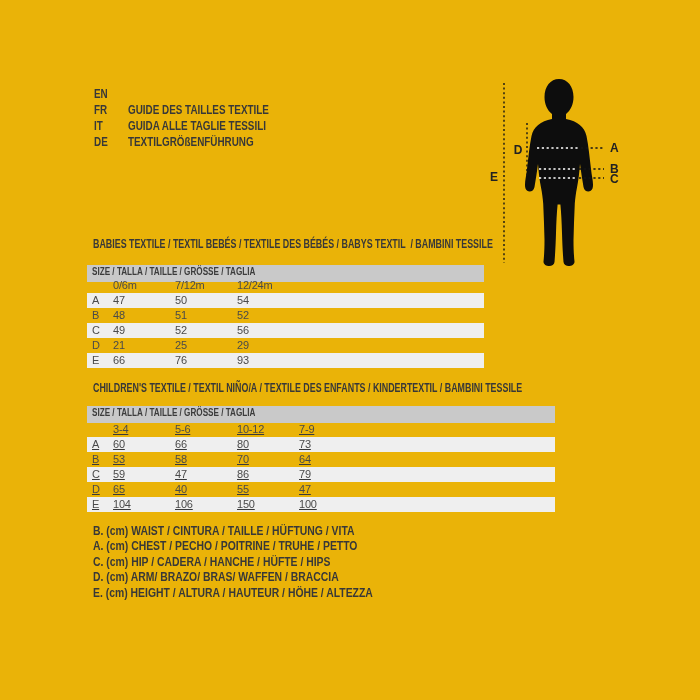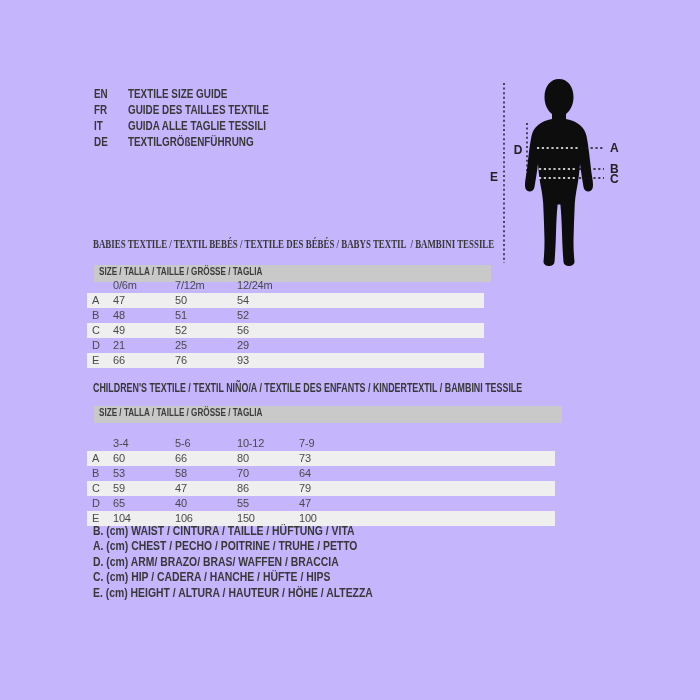--- a/index.html
+++ b/index.html
@@ -1,31 +1,31 @@
 <!DOCTYPE html>
 <html style="--bar: #c9c9c9; --stripe: #efefef; --silhouette: #0d0d0d; --text: #3a3a3a;"><head>
 <meta charset="utf-8">
 <style>
   html,body{margin:0;padding:0;background:#fff;}
   body{width:700px;height:700px;font-family:"Liberation Sans",sans-serif;}
-  #root{position:relative;width:700px;height:700px;background:#c4b5fd;overflow:hidden;color:#3a3a3a;}
+  #root{position:relative;width:700px;height:700px;background:#eab308;overflow:hidden;color:#3a3a3a;}
   .cond{display:inline-block;transform-origin:0 50%;white-space:pre;}
 
   
   .langs{position:absolute;left:94px;top:86px;}
   .lrow{display:flex;height:16px;line-height:16px;font-size:13px;font-weight:bold;color:#383838;}
   .lcode{flex:0 0 34px;}
   .lcode .cond,.ltitle .cond{transform:scaleX(0.76);}
 
   
   .sec-title{position:absolute;left:93px;height:13px;line-height:13px;font-size:12px;font-weight:bold;color:#383838;white-space:nowrap;}
   .sec-title .cond{transform:scaleX(0.74);}
 
   
-  .bar{position:absolute;left:87px;height:17px;line-height:13.5px;background:var(--bar,#c9c9c9);box-sizing:border-box;padding-left:5px;font-size:11px;font-weight:bold;color:#3c3c3c;white-space:nowrap;margin-left:7px;}
+  .bar{position:absolute;left:87px;height:17px;line-height:13.5px;background:var(--bar,#c9c9c9);box-sizing:border-box;padding-left:5px;font-size:11px;font-weight:bold;color:#3c3c3c;white-space:nowrap;}
   .bar .cond{transform:scaleX(0.74);}
 
   
   .tbl{position:absolute;left:87px;}
   .trow{display:flex;height:15px;line-height:15.5px;font-size:11px;color:#4a4a4a;letter-spacing:-0.2px;}
   .stripe{background:var(--stripe,#efefef);}
   .cl{flex:0 0 21px;padding-left:5px;box-sizing:content-box;}
   .cd{flex:0 0 62px;}
   #babies-tbl{width:397px;}
   #children-tbl{width:468px;}
@@ -40,21 +40,20 @@
   .figure text{font-family:"Liberation Sans",sans-serif;font-size:12px;font-weight:bold;fill:#222;}
 </style>
 </head>
 <body>
 
 <div id="root">
 
   <div class="langs">
     <div class="lrow">
       <span class="lcode"><span class="cond">EN</span></span>
-      <span class="ltitle"><span class="cond">TEXTILE SIZE GUIDE</span></span>
     </div>
     <div class="lrow">
       <span class="lcode"><span class="cond">FR</span></span>
       <span class="ltitle"><span class="cond">GUIDE DES TAILLES TEXTILE</span></span>
     </div>
     <div class="lrow">
       <span class="lcode"><span class="cond">IT</span></span>
       <span class="ltitle"><span class="cond">GUIDA ALLE TAGLIE TESSILI</span></span>
     </div>
     <div class="lrow">
@@ -87,21 +86,21 @@
     <line x1="109" y1="109" x2="134" y2="109" stroke="#141414" stroke-width="1.4" stroke-dasharray="2.2 2.6"></line>
     <line x1="69" y1="118" x2="107" y2="118" stroke="#ffffff" stroke-width="1.6" stroke-dasharray="2.2 2.6"></line>
     <line x1="109" y1="118" x2="134" y2="118" stroke="#141414" stroke-width="1.4" stroke-dasharray="2.2 2.6"></line>
     <text x="140" y="92">A</text>
     <text x="140" y="113">B</text>
     <text x="140" y="123">C</text>
     <text x="48" y="94" text-anchor="middle">D</text>
     <text x="24" y="121" text-anchor="middle">E</text>
   </svg>
 
-  <div class="sec-title" style="top:238px;font-family:Liberation Serif, serif;"><span class="cond">BABIES TEXTILE / TEXTIL BEBÉS / TEXTILE DES BÉBÉS / BABYS TEXTIL  / BAMBINI TESSILE</span></div>
+  <div class="sec-title" style="top:238px;"><span class="cond">BABIES TEXTILE / TEXTIL BEBÉS / TEXTILE DES BÉBÉS / BABYS TEXTIL  / BAMBINI TESSILE</span></div>
   <div class="bar" style="top:265px;width:397px;"><span class="cond">SIZE / TALLA / TAILLE / GRÖSSE / TAGLIA</span></div>
 
   <div class="tbl" id="babies-tbl" style="top:278px;">
     <div class="trow">
       <span class="cl"></span>
       <span class="cd">0/6m</span>
       <span class="cd">7/12m</span>
       <span class="cd">12/24m</span>
     </div>
     <div class="trow stripe">
@@ -132,21 +131,21 @@
       <span class="cl">E</span>
       <span class="cd">66</span>
       <span class="cd">76</span>
       <span class="cd">93</span>
     </div>
   </div>
 
   <div class="sec-title" style="top:382px;"><span class="cond">CHILDREN'S TEXTILE / TEXTIL NIÑO/A / TEXTILE DES ENFANTS / KINDERTEXTIL / BAMBINI TESSILE</span></div>
   <div class="bar" style="top:406px;width:468px;"><span class="cond">SIZE / TALLA / TAILLE / GRÖSSE / TAGLIA</span></div>
 
-  <div class="tbl" id="children-tbl" style="top:436px;">
+  <div class="tbl" id="children-tbl" style="top:422px;text-decoration:underline;">
     <div class="trow">
       <span class="cl"></span>
       <span class="cd">3-4</span>
       <span class="cd">5-6</span>
       <span class="cd">10-12</span>
       <span class="cd">7-9</span>
     </div>
     <div class="trow stripe">
       <span class="cl">A</span>
       <span class="cd">60</span>
@@ -180,18 +179,18 @@
       <span class="cd">104</span>
       <span class="cd">106</span>
       <span class="cd">150</span>
       <span class="cd">100</span>
     </div>
   </div>
 
   <div class="legend">
     <div class="lline"><span class="cond">B. (cm) WAIST / CINTURA / TAILLE / HÜFTUNG / VITA</span></div>
     <div class="lline"><span class="cond">A. (cm) CHEST / PECHO / POITRINE / TRUHE / PETTO</span></div>
+    <div class="lline"><span class="cond">C. (cm) HIP / CADERA / HANCHE / HÜFTE / HIPS</span></div>
     <div class="lline"><span class="cond">D. (cm) ARM/ BRAZO/ BRAS/ WAFFEN / BRACCIA</span></div>
-    <div class="lline"><span class="cond">C. (cm) HIP / CADERA / HANCHE / HÜFTE / HIPS</span></div>
     <div class="lline"><span class="cond">E. (cm) HEIGHT / ALTURA / HAUTEUR / HÖHE / ALTEZZA</span></div>
   </div>
 
 </div>
 
 </body></html>

